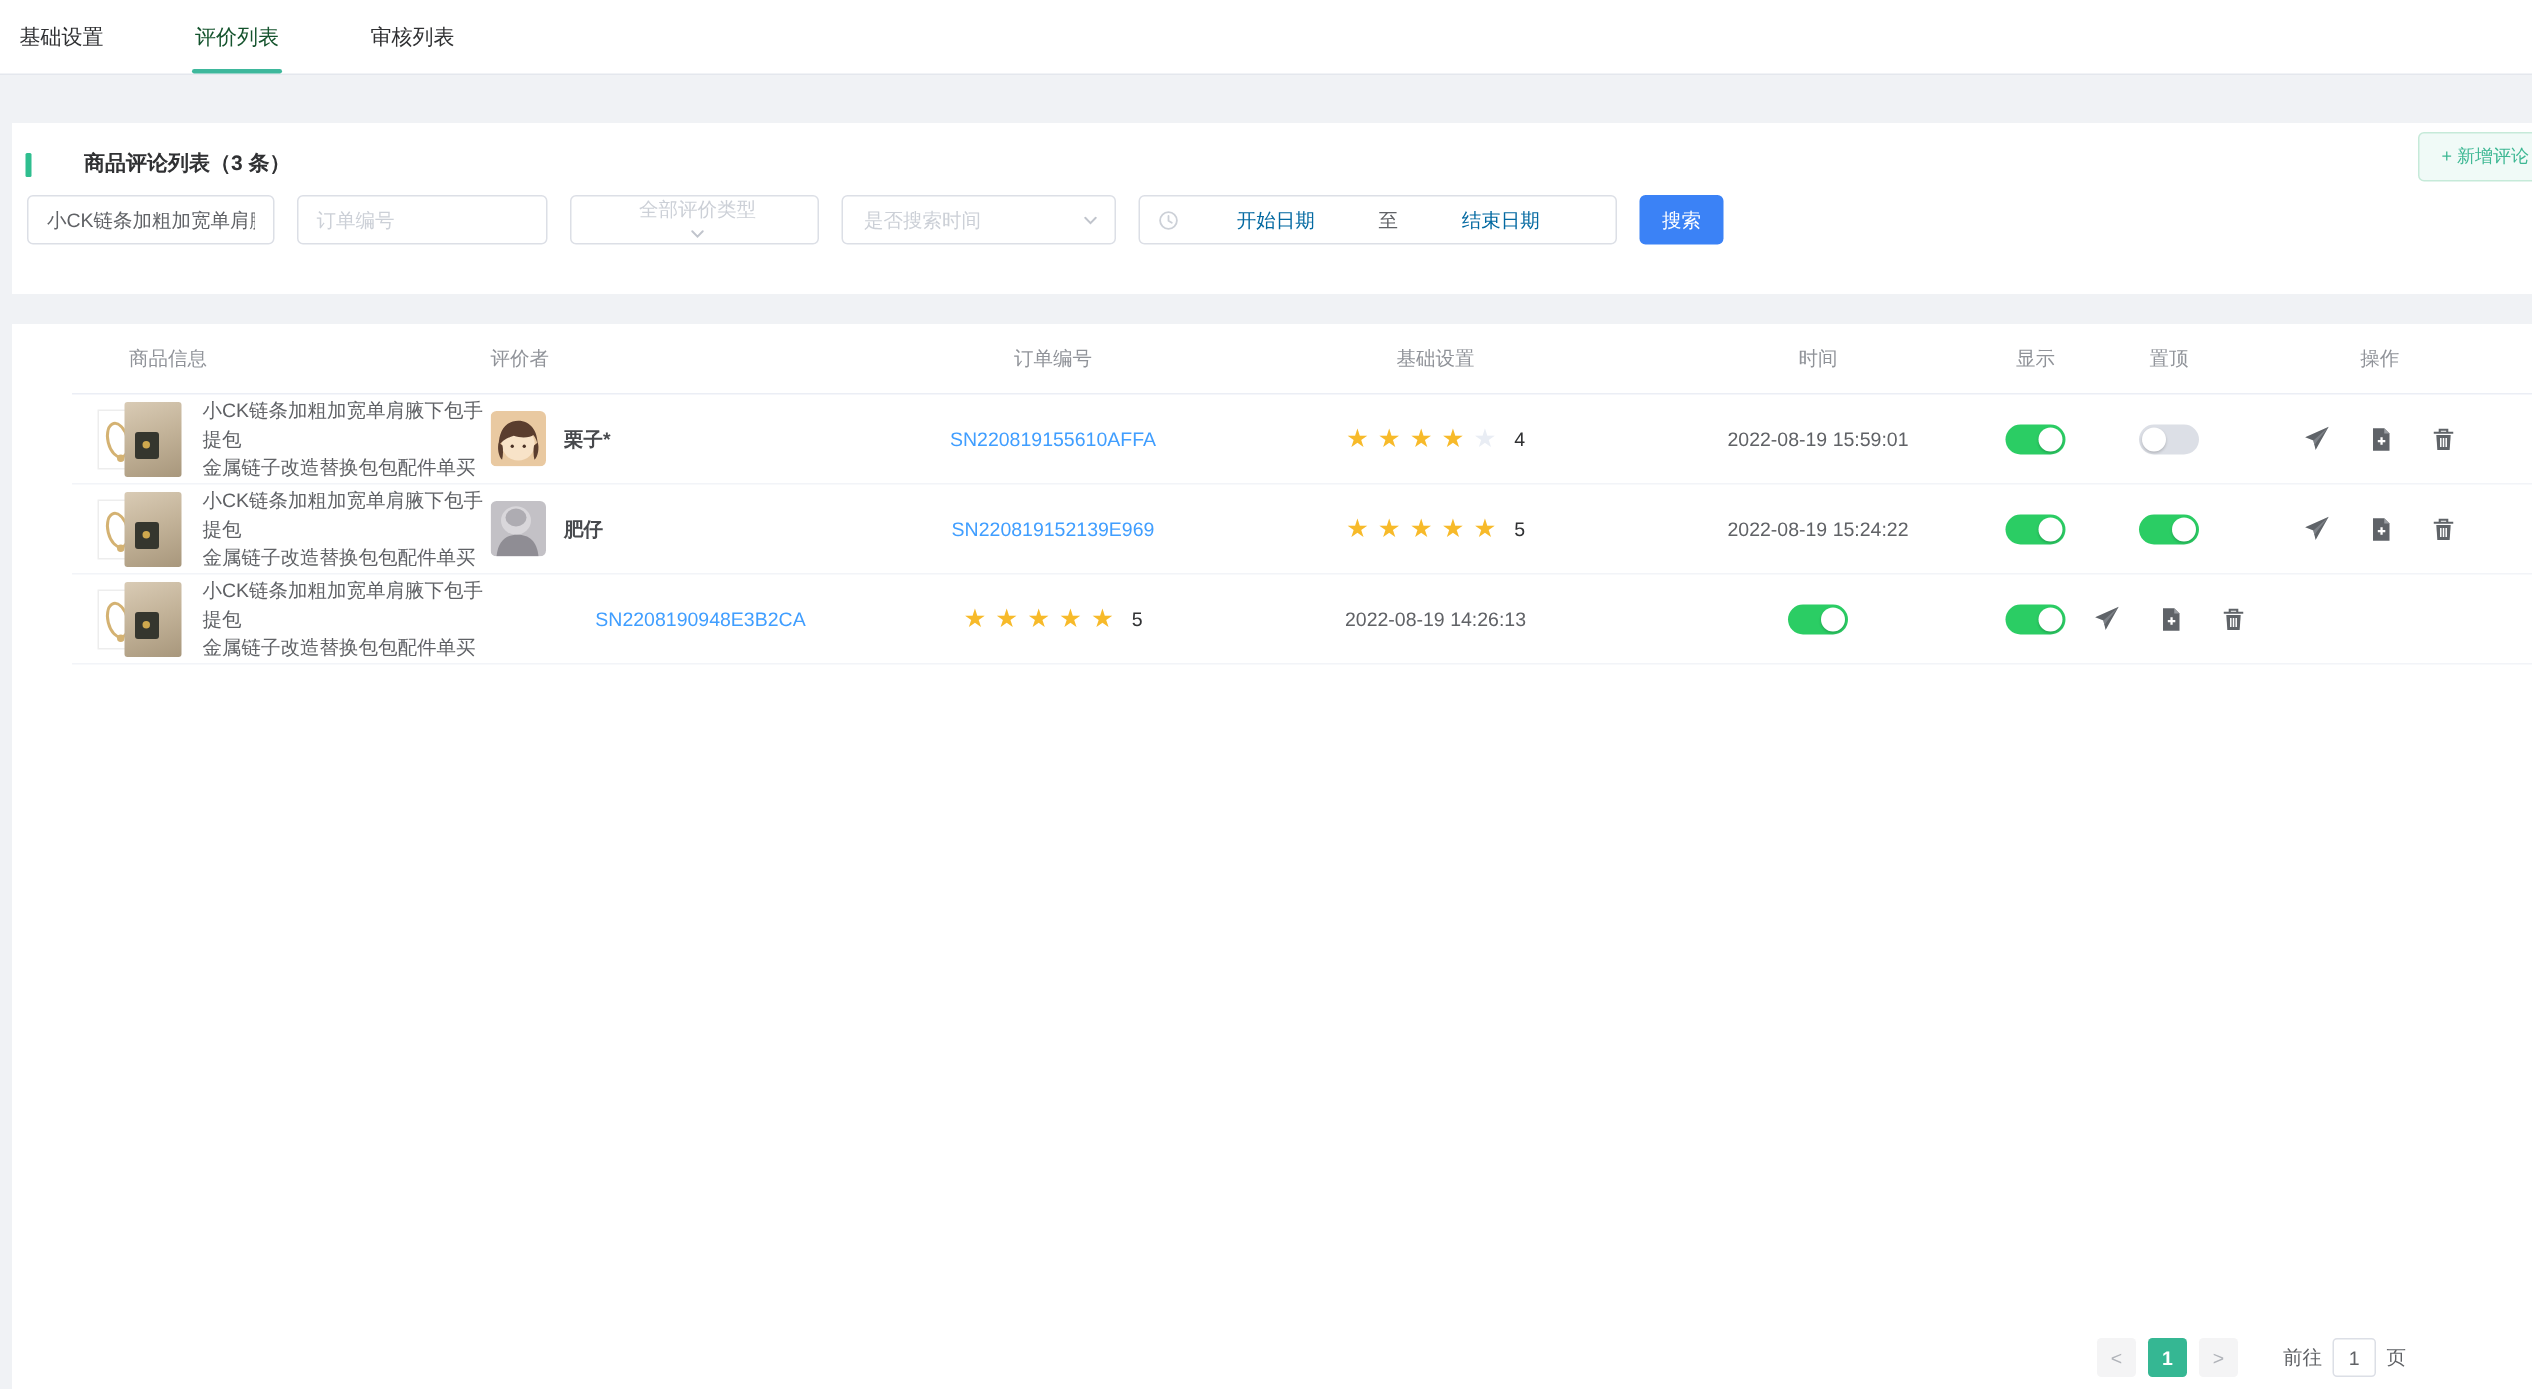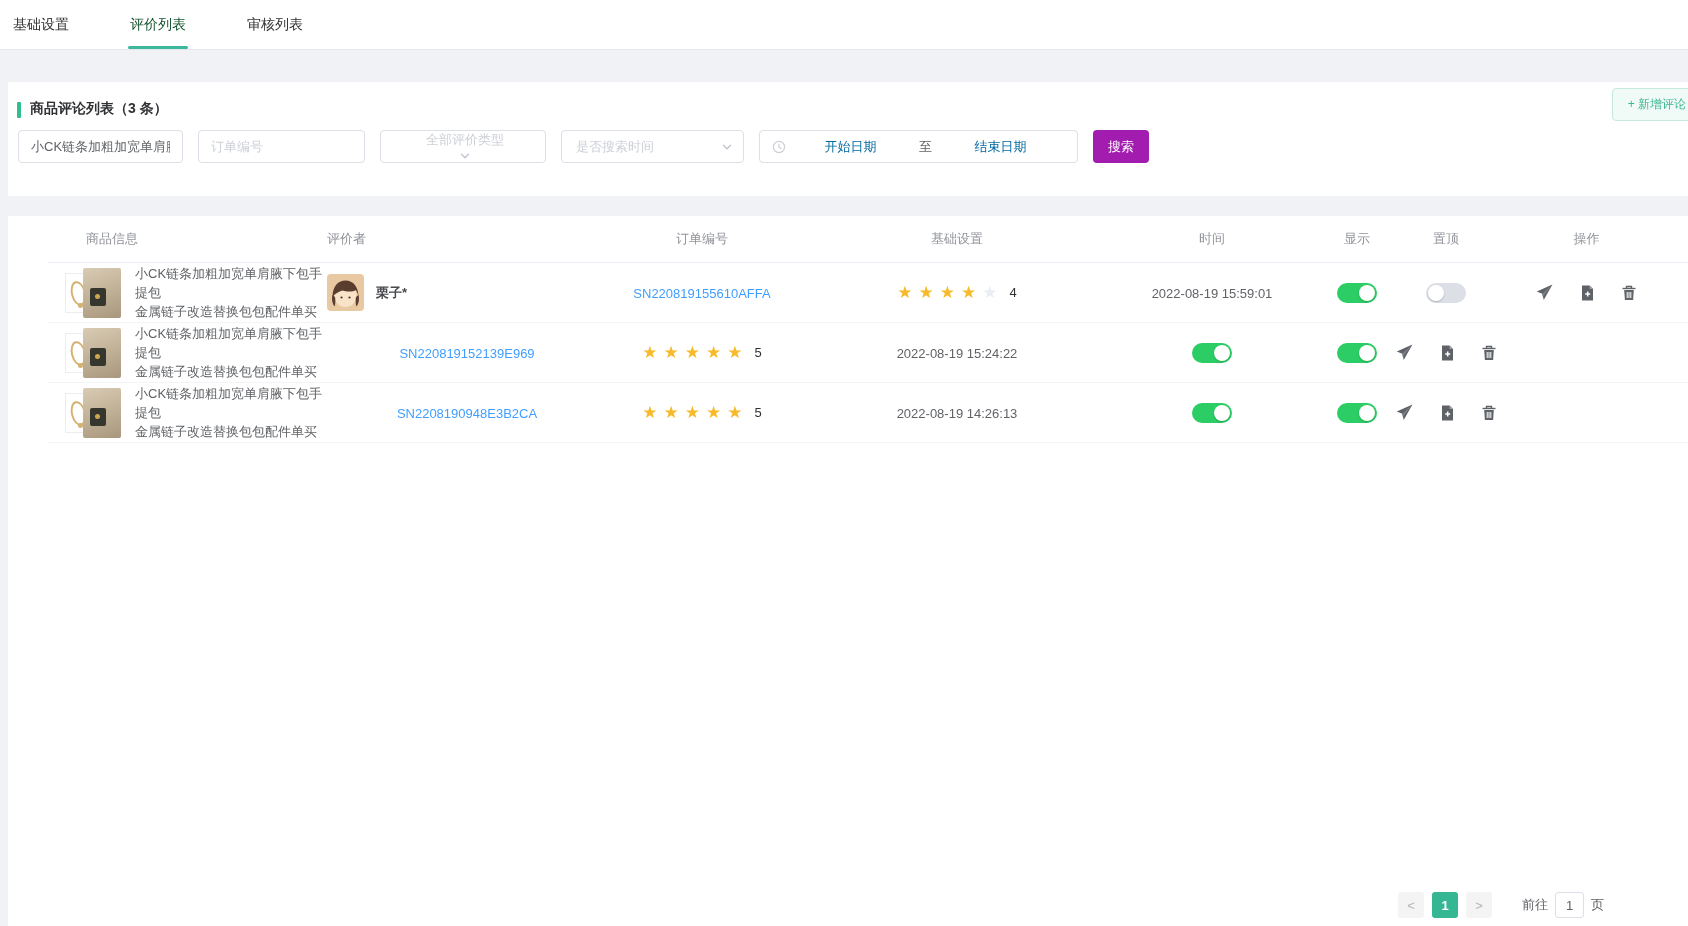--- a/index.html
+++ b/index.html
@@ -14,21 +14,21 @@
   .tab.active { color:#14532d; }
   .tab.active::after { content:""; position:absolute; left:-2px; right:-2px;
     bottom:0; height:3px; background:#3eb89c; border-radius:2px; }
 
   
   .card { background:#fff; margin-left:8px; }
   .filter-card { margin-top:32px; height:114px; position:relative; }
   .table-card { margin-top:20px; height:710px; position:relative;padding-left:40px; }
 
   
-  .title-row { display:flex; align-items:flex-end; padding:18px 0 0 9px; height:36px; }
+  .title-row { display:flex; align-items:flex-end; padding:18px 0 0 9px; height:36px;gap:26px; }
   .accent-bar { width:4px; height:16px; background:#2fbe8f; border-radius:1px; }
   .panel-title { font-size:14px; font-weight:bold; color:#303133; margin-left:9px; }
   .add-btn { position:absolute; top:6px; right:-14px; padding:7px 15px;
     font-size:12px; color:#3eb894; background:#f0faf7; border:1px solid #c6ead9;
     border-radius:4px; cursor:pointer; white-space:nowrap; }
 
   
   .filter-row { display:flex; align-items:center; position:absolute; top:48px; left:10px; }
   .f-input, .f-select, .f-date { height:33px; border:1px solid #dcdfe6;
     border-radius:4px; background:#fff; font-size:13px; display:flex;
@@ -39,21 +39,21 @@
   .f-input input::placeholder { color:#ccd0d7; }
   .kw { width:165px; }
   .order-no { width:167px; }
   .f-select { justify-content:space-between; padding:0 10px 0 14px; cursor:pointer; }
   .f-select .sel-text { color:#ccd0d7; }
   .sel-type { width:166px;flex-direction:column; }
   .sel-time { width:183px;text-align:right; }
   .f-date { width:319px; padding:0 12px; }
   .f-date .ph { color:#0369a1; flex:1; text-align:center; }
   .f-date .to { color:#606266; padding:0 4px; }
-  .search-btn { height:33px; width:56px; background:#a21caf; color:#fff;
+  .search-btn { height:33px; width:56px; background:#3b82f6; color:#fff;
     font-size:13px; border:none; border-radius:4px; cursor:pointer;
     font-family:inherit; }
 
   
   .grid { display:grid; grid-template-columns:262px 280px 190px 320px 190px 100px 78px 1fr;
     align-items:center; padding-left:17px; }
   .thead { height:47px; border-bottom:1px solid #ebeef5; }
   .th { font-size:13px; color:#909399; font-weight:500; }
   .th.c, .td.c { justify-self:center; text-align:center; }
   .th:first-child { padding-left:21px; }
@@ -252,20 +252,31 @@
             <div class="chain-oval"></div>
             <div class="chain-dot"></div>
           </div>
         <div class="photo-thumb"></div>
       </div>
       <div class="prod-text">
         <div>小CK链条加粗加宽单肩腋下包手提包</div>
         <div>金属链子改造替换包包配件单买</div>
       </div>
     </div>
+    <div class="rev-cell">
+      <div class="avatar">
+        <svg width="37" height="37" viewBox="0 0 37 37">
+            <rect width="37" height="37" fill="#c3c1c6"></rect>
+            <ellipse cx="17" cy="13" rx="10" ry="9.5" fill="#d9d7db"></ellipse>
+            <path d="M4 37c1-10.5 6.5-14.5 14-14.5S31 26.5 32 37z" fill="#8f8d94"></path>
+            <ellipse cx="17" cy="11" rx="7" ry="6" fill="#aeacb2"></ellipse>
+          </svg>
+      </div>
+      <span class="rev-name">肥仔</span>
+    </div>
     <div class="td c"><span class="order-link">SN220819152139E969</span></div>
     <div class="td c">
       <div class="stars">
           <span class="star on">★</span>
           <span class="star on">★</span>
           <span class="star on">★</span>
           <span class="star on">★</span>
           <span class="star on">★</span>
         <span class="rating-num">5</span>
       </div>

